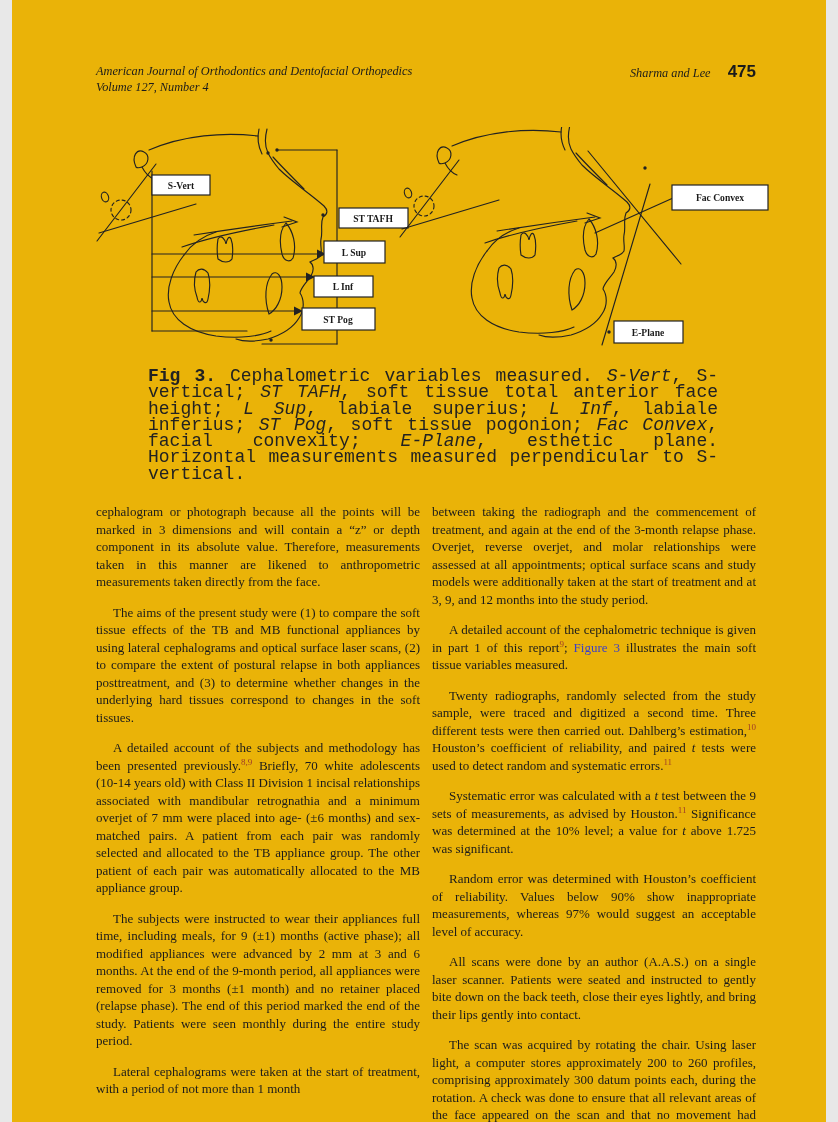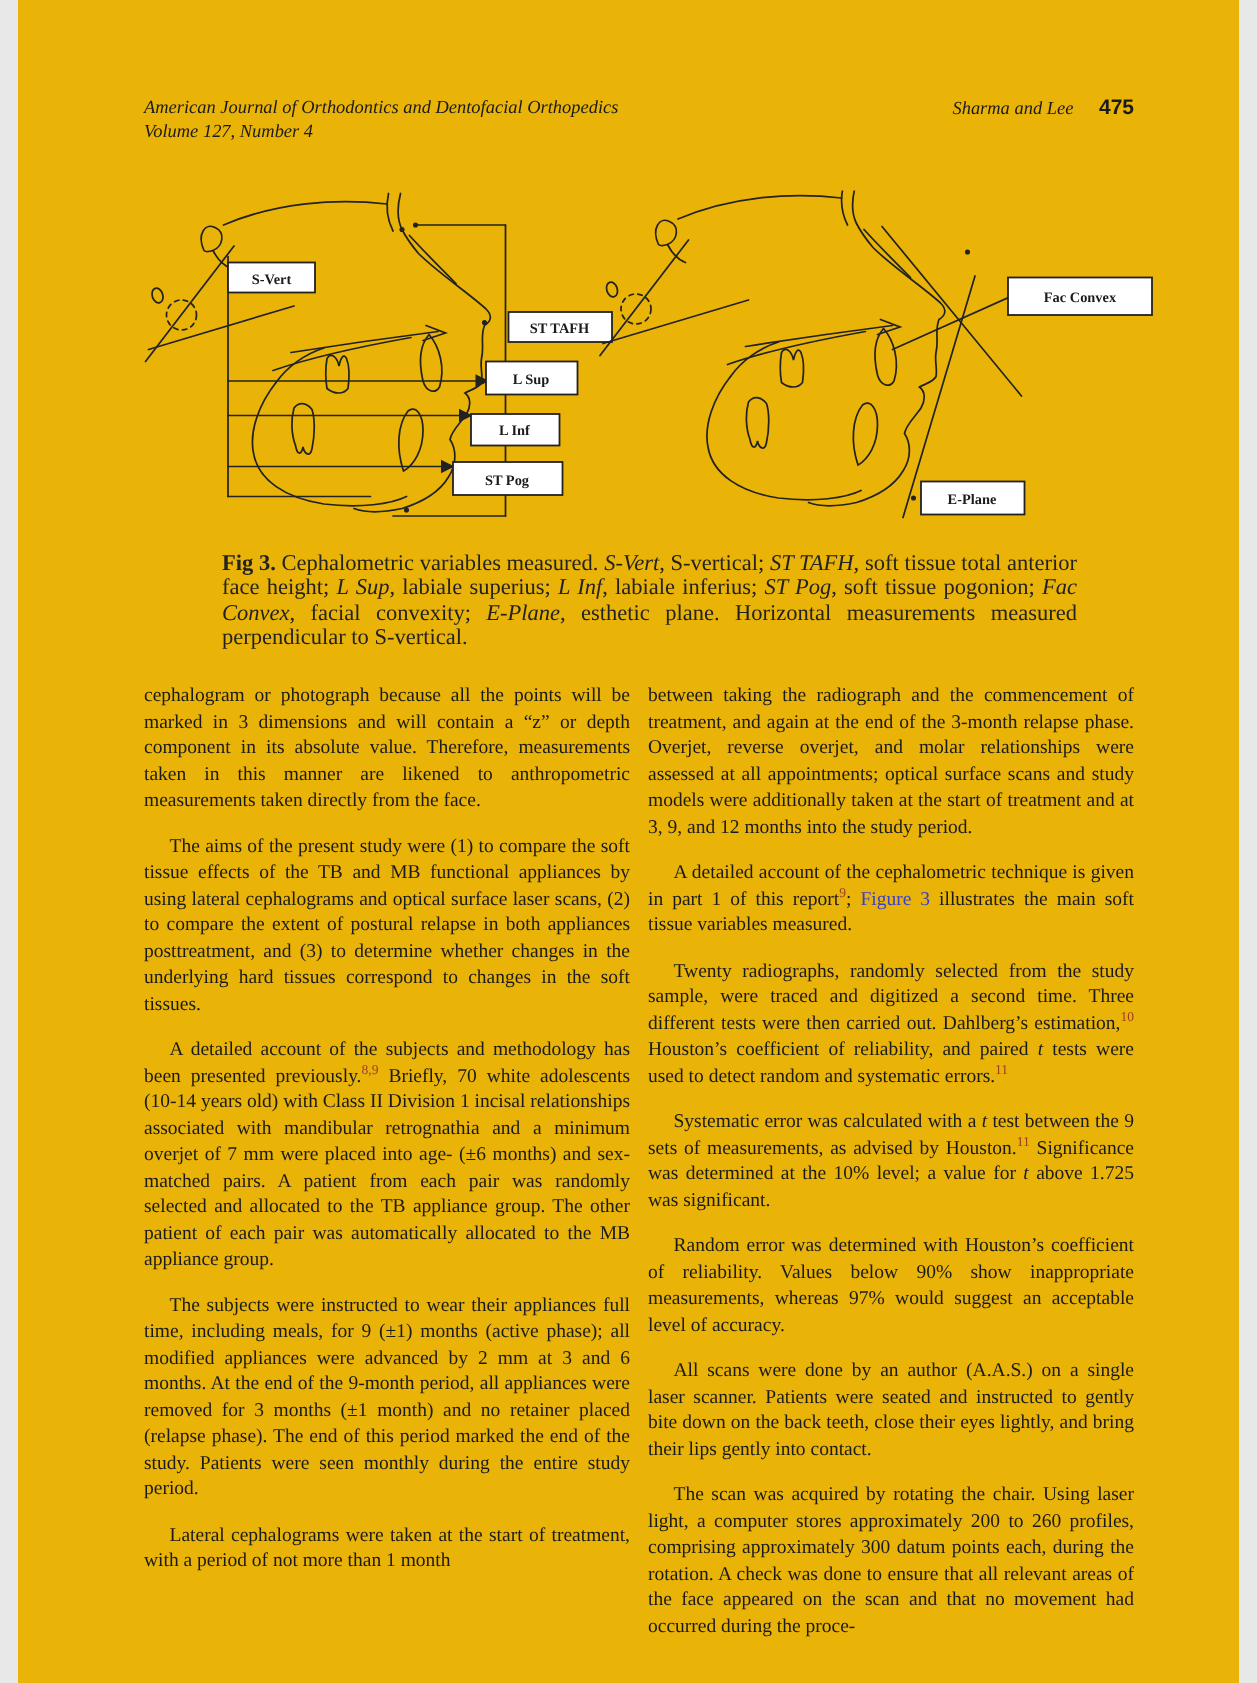--- a/index.html
+++ b/index.html
@@ -4,33 +4,33 @@
 <style>
   html,body{margin:0;padding:0;background:#e8e8e8;}
   .page{position:relative;width:814px;height:1122px;background:#eab308;margin:0 auto;
         box-sizing:border-box;padding:64px 70px 0 84px;
         font-family:"Liberation Serif",serif;color:#1b1b1b;}
   
   .hdr{display:flex;justify-content:space-between;align-items:flex-start;
        font-style:italic;font-size:12.3px;line-height:15.5px;}
   .hdr-right{white-space:nowrap;}
   .folio{font-style:normal;font-weight:bold;font-family:"Liberation Sans",sans-serif;
-         font-size:14px;margin-left:14px;}
+         font-size:17px;margin-left:14px;}
   
   .fig{margin:32px 0 0 0;}
   .fig svg{display:block;}
   .fig svg path,.fig svg line,.fig svg circle,.fig svg ellipse,.fig svg polyline
       {fill:none;stroke:#222;stroke-width:1.15;stroke-linecap:round;}
   .fig svg .dot{fill:#222;stroke:none;}
   .fig svg .arr{fill:#222;stroke:none;}
   .fig svg rect.lbl{fill:#ffffff;stroke:#222;stroke-width:1.2;}
   .fig svg text{fill:#1b1b1b;stroke:none;font-family:"Liberation Serif",serif;
                 font-weight:bold;font-size:9.6px;text-anchor:middle;}
-  .cap{margin:17px 0 0 52px;width:570px;font-family:Liberation Serif, serif;
-       font-size:15px;line-height:16.3px;text-align:justify;color:#222;}
+  .cap{margin:17px 0 0 52px;width:570px;font-family:Liberation Mono, monospace;
+       font-size:18px;line-height:16.3px;text-align:justify;color:#222;}
   
   .cols{display:flex;gap:12px;margin-top:21px;}
   .col{width:336px;font-size:13px;line-height:17.5px;text-align:justify;}
   .p{margin:0;}
   .ind{text-indent:17px;margin-top:13px;}
   .h2{font-family:"Liberation Sans",sans-serif;font-size:13.2px;font-weight:bold;
       margin:9px 0 5px 0;text-align:left;}
   .b{font-weight:bold;}
   .i{font-style:italic;}
   sup.ref{color:var(--ref,#a03c28);font-size:9px;line-height:0;vertical-align:super;}

